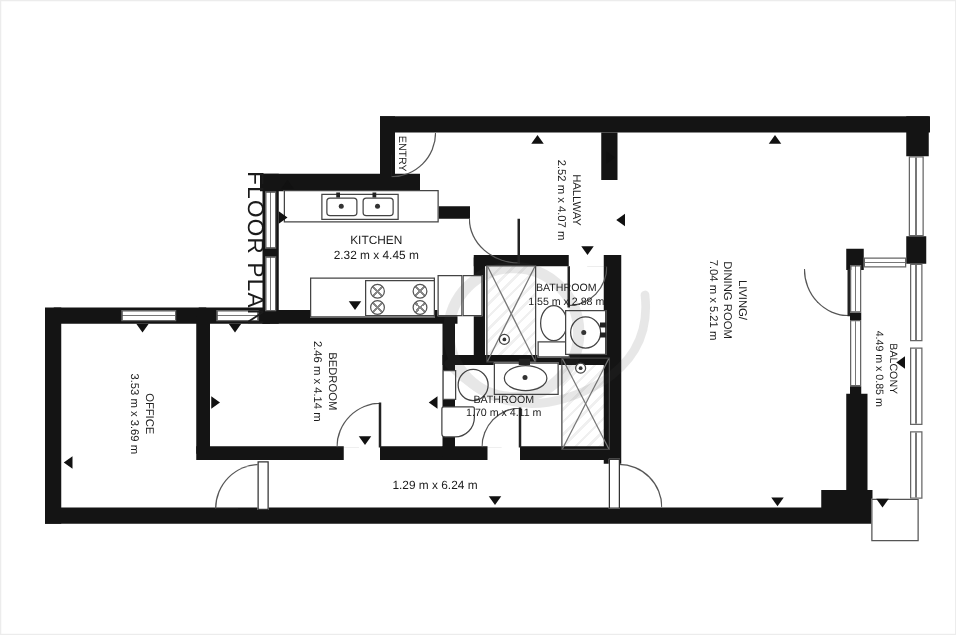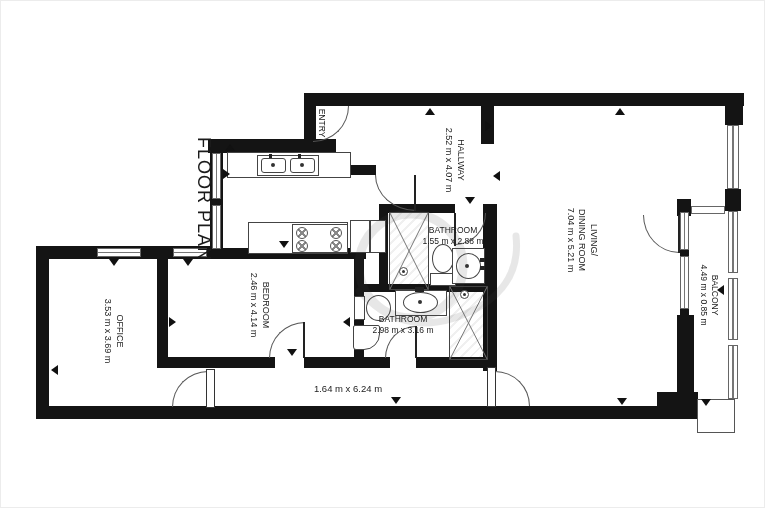--- a/index.html
+++ b/index.html
@@ -166,20 +166,24 @@
 
   <svg style="position:absolute;left:320px;top:195px;opacity:.12" width="210" height="150" viewBox="0 0 210 150">
     <circle cx="90" cy="70" r="52" fill="none" stroke="#444" stroke-width="9"></circle>
     <path d="M38 95 Q 90 150 160 110 Q 200 85 195 40" fill="none" stroke="#444" stroke-width="7" stroke-linecap="round"></path>
   </svg>
 
   <div class="lbl vert" style="left:128px;top:186px;width:148px;height:24px;font-size:18px;letter-spacing:1px">FLOOR PLAN</div>
 
   <div class="lbl vert" style="left:294px;top:116px;width:52px;height:12px;font-size:8.5px">ENTRY</div>
 
+  <div class="lbl" style="left:250px;top:186px;width:100px;height:26px;font-size:9.5px">
+    <span>KITCHEN</span>
+    <span>2.32 m x 4.45 m</span>
+  </div>
 
   <div class="lbl vert" style="left:408px;top:146px;width:88px;height:26px;font-size:9px">
     <span>HALLWAY</span>
     <span>2.52 m x 4.07 m</span>
   </div>
 
   <div class="lbl vert" style="left:519px;top:219px;width:118px;height:40px;font-size:9px">
     <span>LIVING/</span>
     <span>DINING ROOM</span>
     <span>7.04 m x 5.21 m</span>
@@ -190,28 +194,28 @@
     <span>4.49 m x 0.85 m</span>
   </div>
 
   <div class="lbl" style="left:404px;top:224px;width:96px;height:22px;font-size:8.5px">
     <span>BATHROOM</span>
     <span>1.55 m x 2.88 m</span>
   </div>
 
   <div class="lbl" style="left:352px;top:313px;width:100px;height:22px;font-size:8.5px">
     <span>BATHROOM</span>
-    <span>2.98 m x 3.16 m</span>
+    <span>1.70 m x 4.11 m</span>
   </div>
 
   <div class="lbl vert" style="left:210px;top:292px;width:96px;height:24px;font-size:9px">
     <span>BEDROOM</span>
     <span>2.46 m x 4.14 m</span>
   </div>
 
   <div class="lbl vert" style="left:64px;top:318px;width:96px;height:24px;font-size:9px">
     <span>OFFICE</span>
     <span>3.53 m x 3.69 m</span>
   </div>
 
-  <div class="lbl" style="left:297px;top:382px;width:100px;height:12px;font-size:9.5px">1.64 m x 6.24 m</div>
+  <div class="lbl" style="left:297px;top:382px;width:100px;height:12px;font-size:9.5px">1.29 m x 6.24 m</div>
 
 </div>
 
 </body></html>

